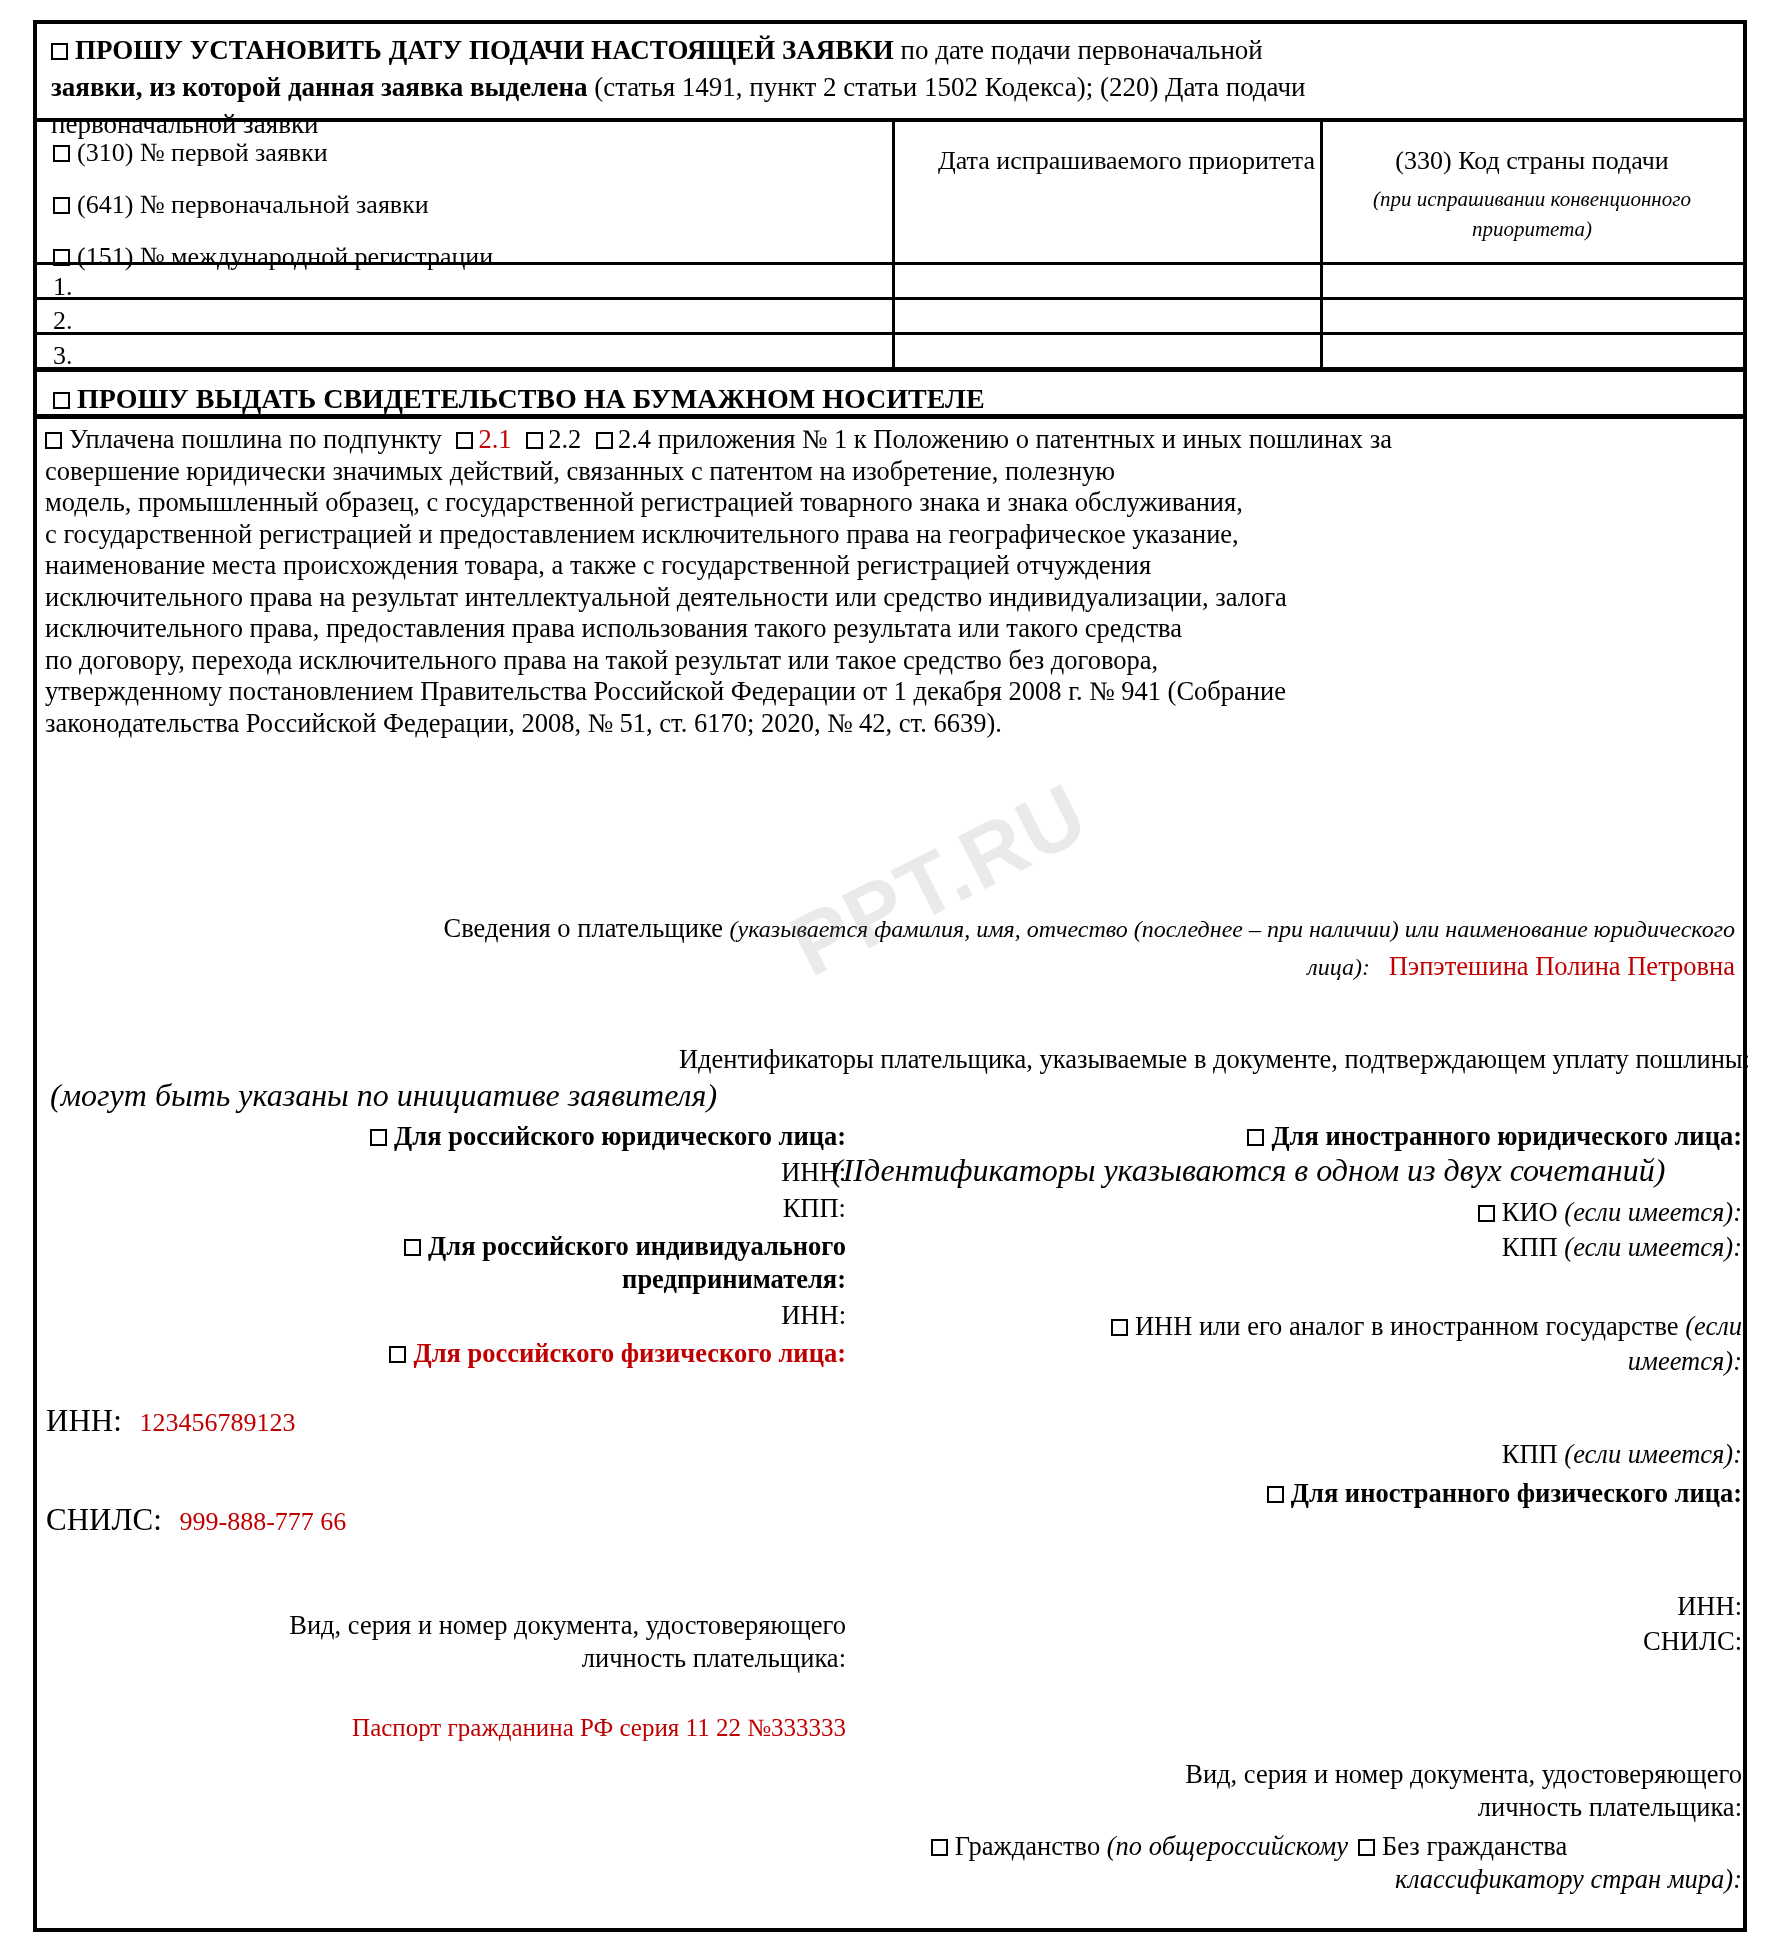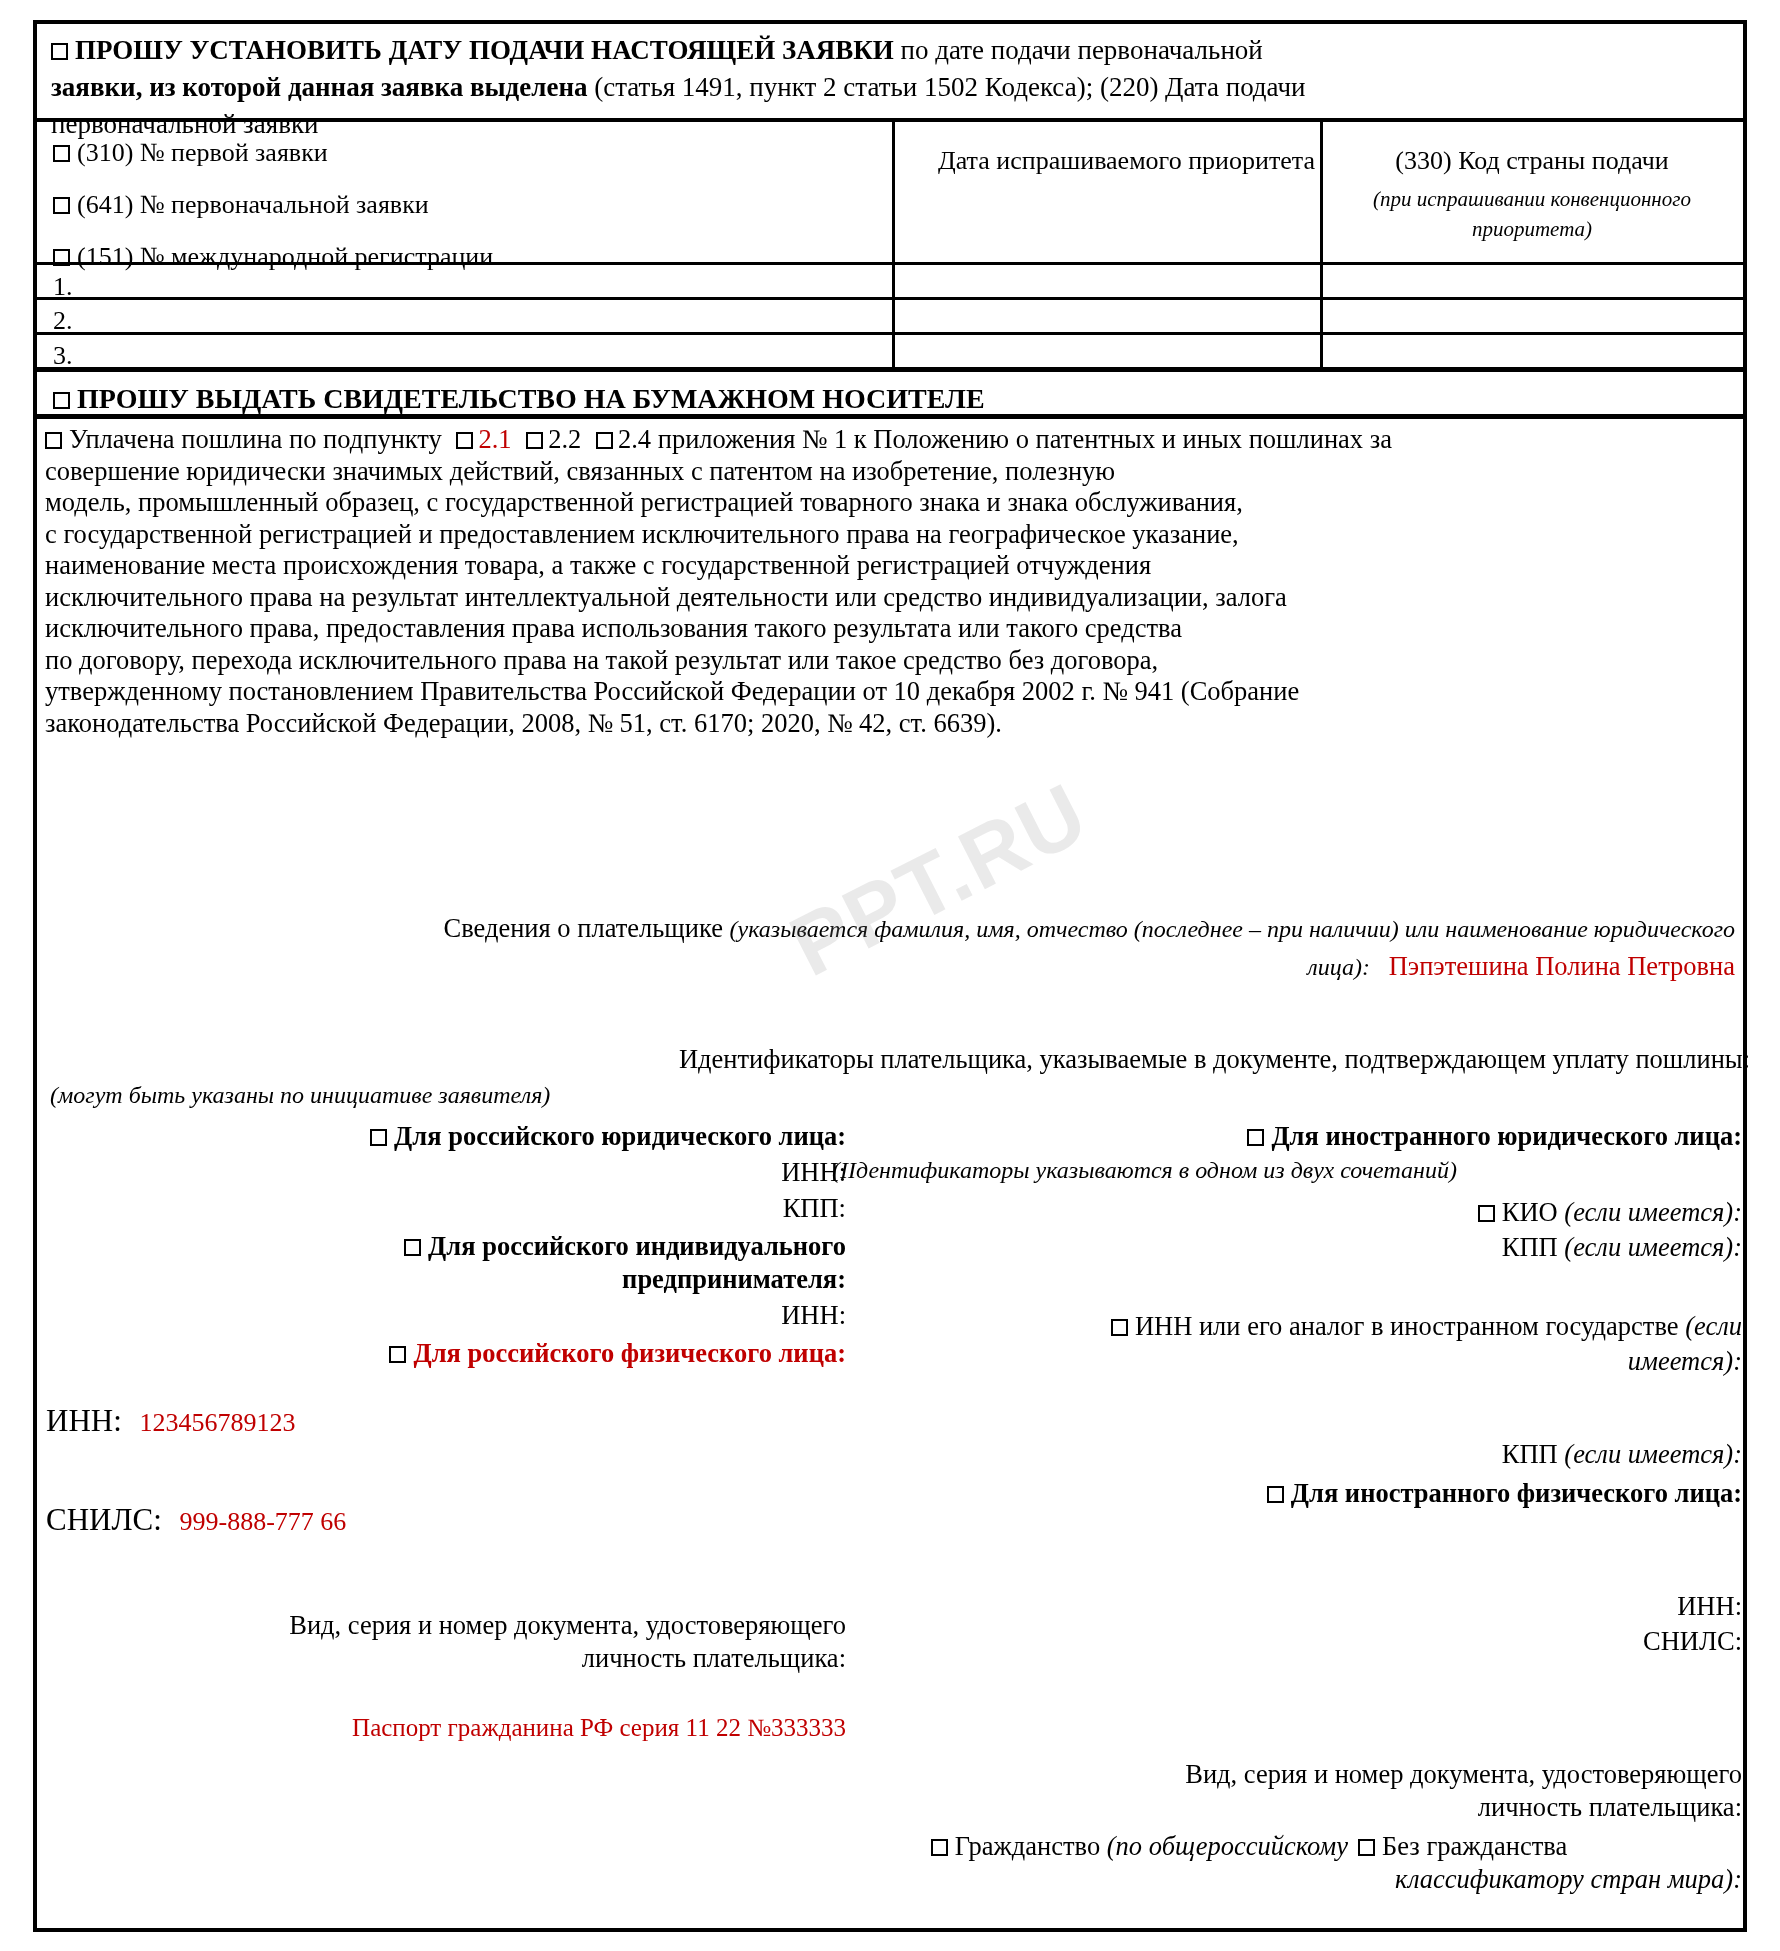--- a/index.html
+++ b/index.html
@@ -110,21 +110,21 @@
     font-size: 26.5px;
     line-height: 31.5px;
     text-align: justify;
     text-justify: inter-word;
   }
   .red { color: #c00000; }
   .ital { font-style: italic; }
   .bld { font-weight: bold; }
 
   .lbl { font-size: 26.5px; line-height: 33px; text-align: right; }
-  .lbl-s { font-size: 24px; line-height: 31px; }
+  .lbl-s { font-size: 32px; line-height: 31px; }
   .big-lbl { font-size: 31px; line-height: 50px; }
 </style>
 </head>
 <body>
 
 <div id="page">
 
   <div class="watermark">PPT.RU</div>
 
   <div class="doc-frame"></div>
@@ -209,21 +209,21 @@
 
     <div style="display:flex; justify-content:space-between;">
       <span style="width:100%; display:block; text-align:justify;">совершение юридически значимых действий, связанных с патентом на изобретение, полезную</span>
     </div>
     <div><span>модель, промышленный образец, с государственной регистрацией товарного знака и знака обслуживания,</span></div>
     <div><span>с государственной регистрацией и предоставлением исключительного права на географическое указание,</span></div>
     <div><span>наименование места происхождения товара, а также с государственной регистрацией отчуждения</span></div>
     <div><span>исключительного права на результат интеллектуальной деятельности или средство индивидуализации, залога</span></div>
     <div><span>исключительного права, предоставления права использования такого результата или такого средства</span></div>
     <div><span>по договору, перехода исключительного права на такой результат или такое средство без договора,</span></div>
-    <div><span>утвержденному постановлением Правительства Российской Федерации от 10 декабря 2002 г. № 941 (Собрание</span></div>
+    <div><span>утвержденному постановлением Правительства Российской Федерации от 1 декабря 2008 г. № 941 (Собрание</span></div>
     <div style="text-align:left;"><span>законодательства Российской Федерации, 2008, № 51, ст. 6170; 2020, № 42, ст. 6639).</span></div>
   </div>
 
   <div class="band" style="left:37px; top:912px; width:1706px; padding:0 8px; box-sizing:border-box;">
     <div class="lbl">
       <span>Сведения о плательщике</span>
       <span class="ital" style="font-size:24px;">(указывается фамилия, имя, отчество (последнее – при наличии) или наименование юридического</span>
     </div>
     <div class="lbl" style="margin-top:4px;">
       <span class="ital" style="font-size:24px;">лица):</span>

